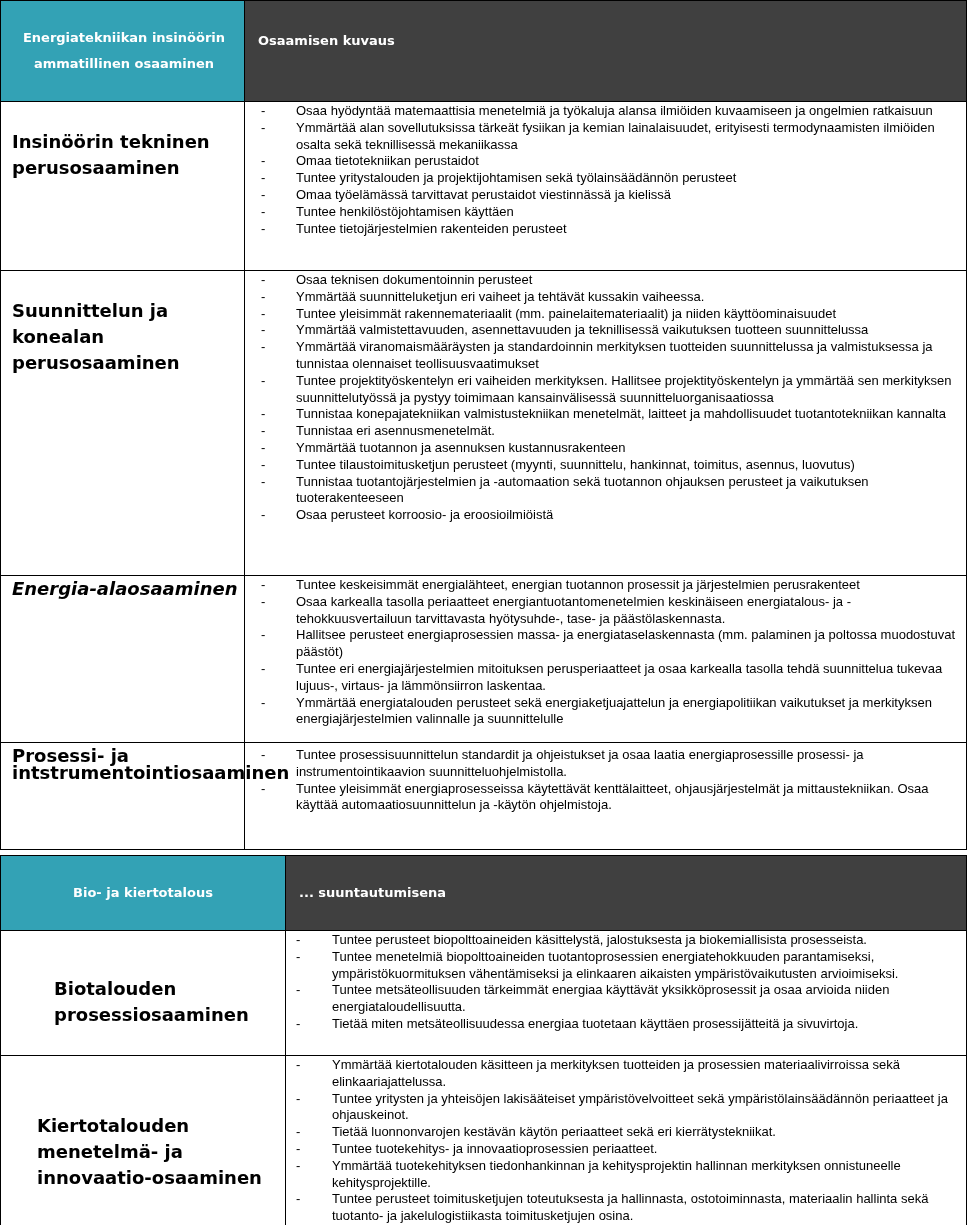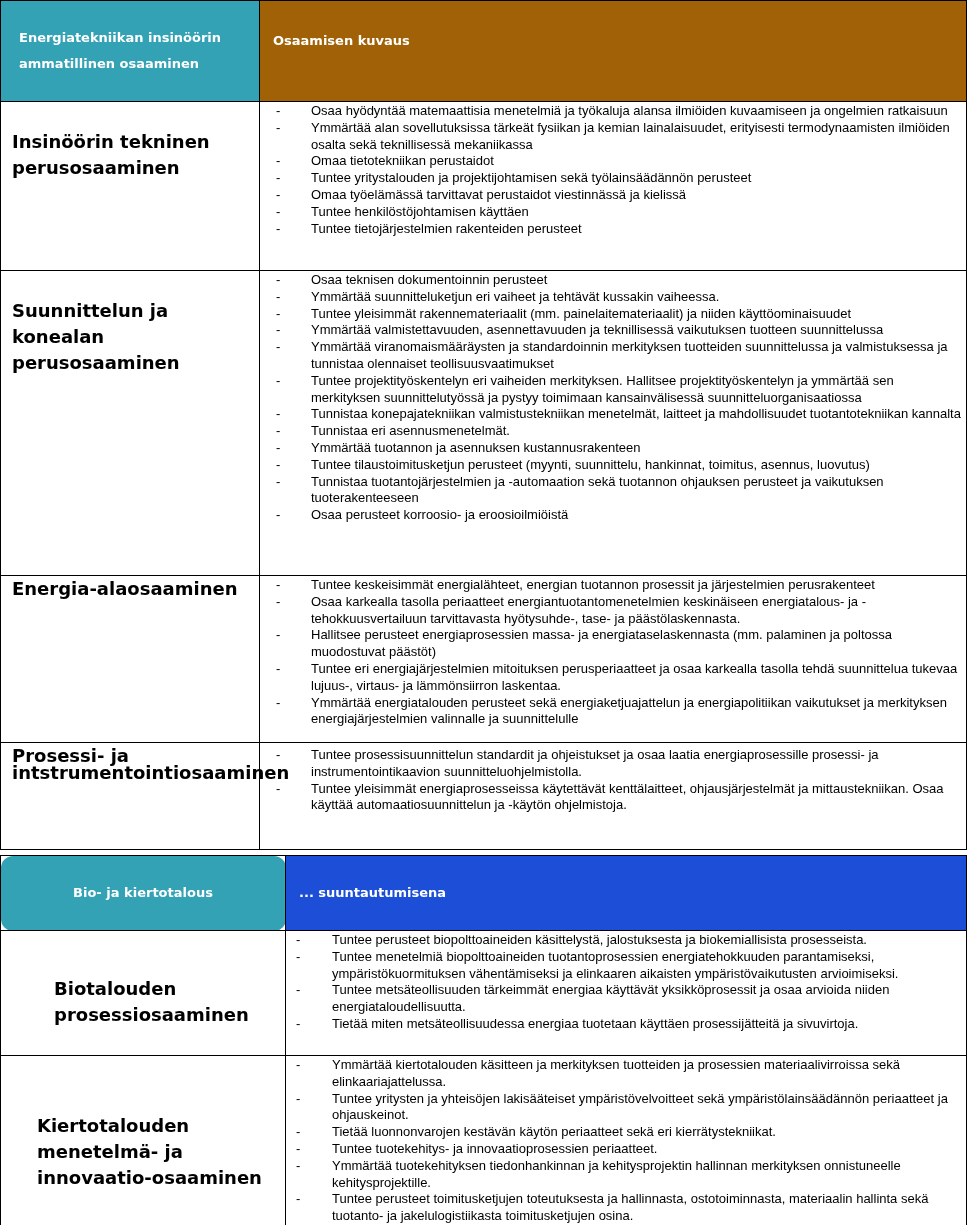--- a/index.html
+++ b/index.html
@@ -2,44 +2,44 @@
 <html><head>
 <meta charset="utf-8">
 <style>
   html, body { margin: 0; padding: 0; background: #ffffff; }
   body { width: 967px; height: 1225px; overflow: hidden; position: relative;
          font-family: "DejaVu Sans", sans-serif; color: #000; }
   .tbl { position: absolute; left: 0; width: 967px; border-collapse: collapse; table-layout: fixed; }
   .tbl td { border: 1.5px solid #000; vertical-align: top; padding: 0; }
   .hdr td { background: #33A2B5; color: #fff; font-weight: bold; font-size: 13px;
             vertical-align: middle; line-height: 26px; border-color: #000; }
-  .hdr td.c1 { padding-left: 18px; }
+  .hdr td.c1 { padding-left: 3px; text-align: center; }
   .hdr td.c2 { padding-left: 13px; }
   .label { font-weight: bold; font-size: 18px; line-height: 26px; padding-left: 11px; }
   .items { margin: 0; padding: 0; list-style: none;
            font-family: "Liberation Sans Narrow", "Liberation Sans", sans-serif;
            font-size: 13px; line-height: 16.8px; }
   .items li { position: relative; padding-left: 51px; padding-right: 4px; }
   .items li .dash { position: absolute; left: 16px; top: 0; }
   .t1 td.c1 { width: 240px; }
-  .t2 td.c1 { width: 284px; border-radius: 12px; }
+  .t2 td.c1 { width: 284px; }
   .t2 .items li { padding-left: 46px; }
   .t2 .items li .dash { left: 10px; }
 </style>
 </head>
 <body>
 
 <table class="tbl t1" style="top:0;">
   <tbody>
       <tr class="hdr" style="height:101px;">
     <td class="c1" style="background: rgb(51, 162, 181);">
       <div>Energiatekniikan insinöörin</div>
       <div>ammatillinen osaaminen</div>
     </td>
-    <td class="c2" style="vertical-align: top; padding-top: 27px; background: #a16207;">
+    <td class="c2" style="vertical-align: top; padding-top: 27px; background: #404040;">
       <span>Osaamisen kuvaus</span>
     </td>
   </tr>
 
   <tr style="height:169px;">
     <td class="c1">
       <div class="label" style="padding-top:27px;">
         <div>Insinöörin tekninen</div>
         <div>perusosaaminen</div>
       </div>
@@ -77,21 +77,21 @@
         <li><span class="dash">-</span><span>Ymmärtää tuotannon ja asennuksen kustannusrakenteen</span></li>
         <li><span class="dash">-</span><span>Tuntee tilaustoimitusketjun perusteet (myynti, suunnittelu, hankinnat, toimitus, asennus, luovutus)</span></li>
         <li><span class="dash">-</span><span>Tunnistaa tuotantojärjestelmien ja -automaation sekä tuotannon ohjauksen perusteet ja vaikutuksen tuoterakenteeseen</span></li>
         <li><span class="dash">-</span><span>Osaa perusteet korroosio- ja eroosioilmiöistä</span></li>
       </ul>
     </td>
   </tr>
 
   <tr style="height:167px;">
     <td class="c1">
-      <div class="label" style="padding-top:0;">
+      <div class="label" style="padding-top:0;font-style:italic;">
         <div>Energia-alaosaaminen</div>
       </div>
     </td>
     <td>
       <ul class="items" style="padding-top:1px;">
         <li><span class="dash">-</span><span>Tuntee keskeisimmät energialähteet, energian tuotannon prosessit ja järjestelmien perusrakenteet</span></li>
         <li><span class="dash">-</span><span>Osaa karkealla tasolla periaatteet energiantuotantomenetelmien keskinäiseen energiatalous- ja -tehokkuusvertailuun tarvittavasta hyötysuhde-, tase- ja päästölaskennasta.</span></li>
         <li><span class="dash">-</span><span>Hallitsee perusteet energiaprosessien massa- ja energiataselaskennasta (mm. palaminen ja poltossa muodostuvat päästöt)</span></li>
         <li><span class="dash">-</span><span>Tuntee eri energiajärjestelmien mitoituksen perusperiaatteet ja osaa karkealla tasolla tehdä suunnittelua tukevaa lujuus-, virtaus- ja lämmönsiirron laskentaa.</span></li>
         <li><span class="dash">-</span><span>Ymmärtää energiatalouden perusteet sekä energiaketjuajattelun ja energiapolitiikan vaikutukset ja merkityksen energiajärjestelmien valinnalle ja suunnittelulle</span></li>
@@ -115,21 +115,21 @@
   </tr>
 </tbody>
   </table>
 
 <table class="tbl t2" style="top:855px;">
   <tbody>
       <tr class="hdr" style="height:75px;">
     <td class="c1" style="text-align: center; padding-left: 0px; background: rgb(51, 162, 181);">
       <span>Bio- ja kiertotalous</span>
     </td>
-    <td class="c2" style="background: #1d4ed8;">
+    <td class="c2" style="background: #404040;">
       <span>... suuntautumisena</span>
     </td>
   </tr>
 
   <tr style="height:125px;">
     <td class="c1" style="vertical-align:middle;">
       <div class="label" style="padding-top:18px;margin-left:42px;">
         <div>Biotalouden prosessiosaaminen</div>
       </div>
     </td>

